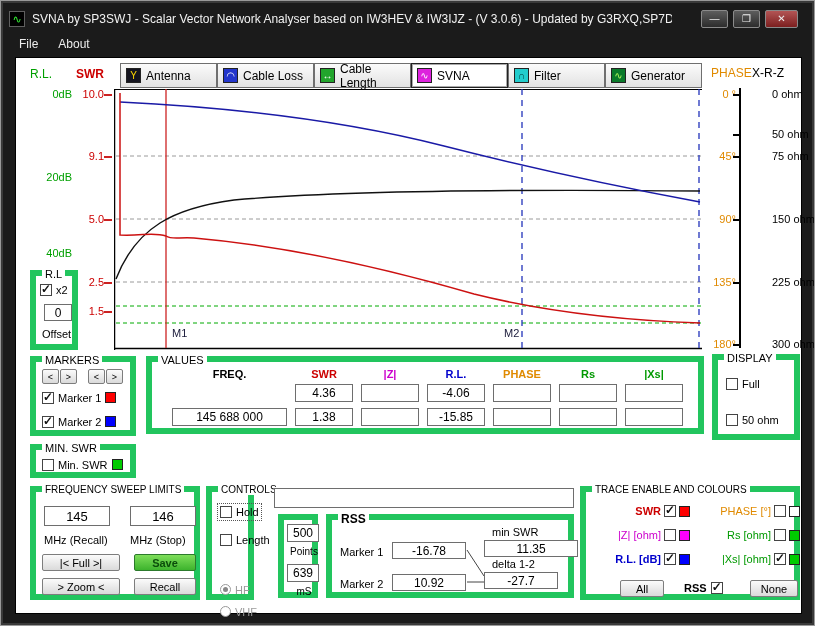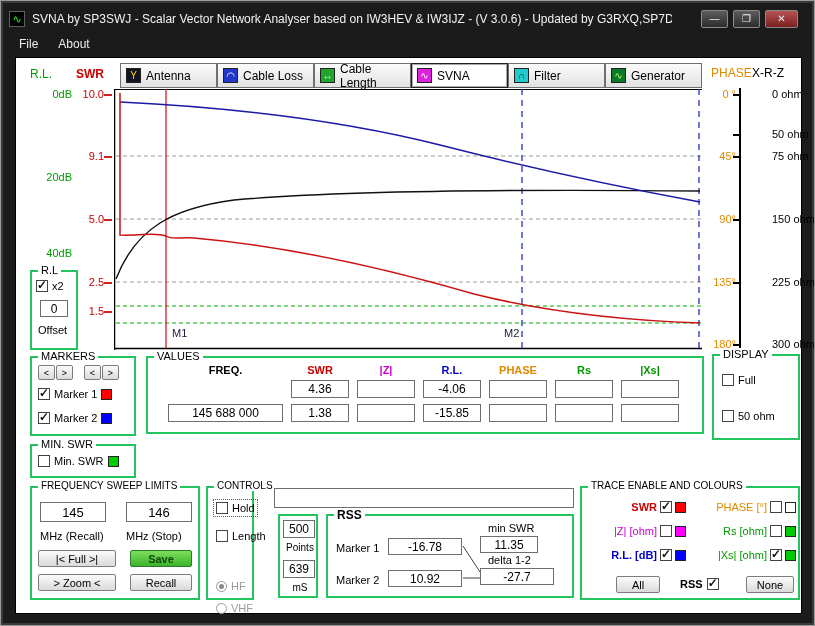--- a/index.html
+++ b/index.html
@@ -42,25 +42,25 @@
   .swrlab{color:#cc0000;width:30px;text-align:right;left:58px;}
   .dblab{color:#00a000;width:36px;text-align:right;left:20px;}
   .phlab{color:#e08a00;width:28px;text-align:right;left:692px;}
   .ohmlab{color:#000;left:729px;padding-left:27px;}
   .rtick{position:absolute;left:88px;width:8px;height:2px;background:#cc2222;}
   .xtick{position:absolute;left:717px;width:6px;height:2px;background:#000;}
   .xrzline{position:absolute;left:723px;top:30px;height:260px;border-left:2px solid #000;}
   .chart{position:absolute;left:98px;top:31px;width:588px;height:261px;}
   .mlab{position:absolute;font-size:11px;color:#1a1a3a;}
   
-  .group{position:absolute;border:2px solid #22c55e;background:#fff;}
+  .group{position:absolute;border:6px solid #22c55e;background:#fff;}
   .legend{position:absolute;top:-8px;left:6px;background:#fff;padding:0 3px;font-size:11px;color:#000;white-space:nowrap;}
   .legend.sm{font-size:10px;}
   .legend.b{font-weight:bold;font-size:12px;}
-  .row{position:absolute;display:flex;align-items:flex-end;gap:4px;font-size:11px;white-space:nowrap;}
+  .row{position:absolute;display:flex;align-items:flex-start;gap:4px;font-size:11px;white-space:nowrap;}
   .cb{width:12px;height:12px;border:1px solid #444;background:#fff;position:relative;flex:none;}
   .cb.checked::before{content:"✓";position:absolute;left:0;top:-3px;font-size:12px;font-weight:bold;color:#111;}
   .radio{width:11px;height:11px;border:1px solid #999;border-radius:50%;background:#fff;position:relative;flex:none;}
   .radio.checked::before{content:"";position:absolute;left:2px;top:2px;width:5px;height:5px;border-radius:50%;background:#888;}
   .swatch{width:11px;height:11px;border:1px solid #222;flex:none;}
   .field{position:absolute;border:1px solid #6e6e6e;background:#fff;font:12px "Liberation Sans",sans-serif;
          text-align:center;padding:0;}
   .btn{position:absolute;font:11px "Liberation Sans",sans-serif;background:linear-gradient(#fbfbfb,#dadada);
        border:1px solid #7d7d7d;border-radius:2px;text-align:center;padding:0;color:#000;}
   .btn.save{background:linear-gradient(#7ede5a,#3db32d);color:#0b4d0b;font-weight:bold;border:1px solid #2c7a2c;}
@@ -305,21 +305,21 @@
 
     <div class="group" style="left:310px;top:456px;width:248px;height:84px">
       <span class="legend b">RSS</span>
       <svg class="abs" style="left:0;top:0" width="248" height="84">
         <line x1="135" y1="30" x2="152" y2="56" stroke="#444"></line>
         <line x1="135" y1="62" x2="152" y2="62" stroke="#444"></line>
       </svg>
       <span class="lbl" style="left:8px;top:26px">Marker 1</span>
       <input class="field" style="left: 60px; top: 22px; width: 74px; height: 17px;" value="-16.78">
       <span class="lbl" style="left:160px;top:6px">min SWR</span>
-      <input class="field" style="left: 152px; top: 20px; width: 58px; height: 17px;" value="11.35">
+      <input class="field" style="left: 152px; top: 20px; width: 94px; height: 17px;" value="11.35">
       <span class="lbl" style="left:8px;top:58px">Marker 2</span>
       <input class="field" style="left: 60px; top: 54px; width: 74px; height: 17px;" value="10.92">
       <span class="lbl" style="left:160px;top:38px">delta 1-2</span>
       <input class="field" style="left: 152px; top: 52px; width: 74px; height: 17px;" value="-27.7">
     </div>
 
     <div class="group" style="left:564px;top:428px;width:220px;height:114px">
       <span class="legend sm">TRACE ENABLE AND COLOURS</span>
       <div class="trow" style="left:4px;top:12px;width:100px">
         <span class="tlabel c-swr">SWR</span>

